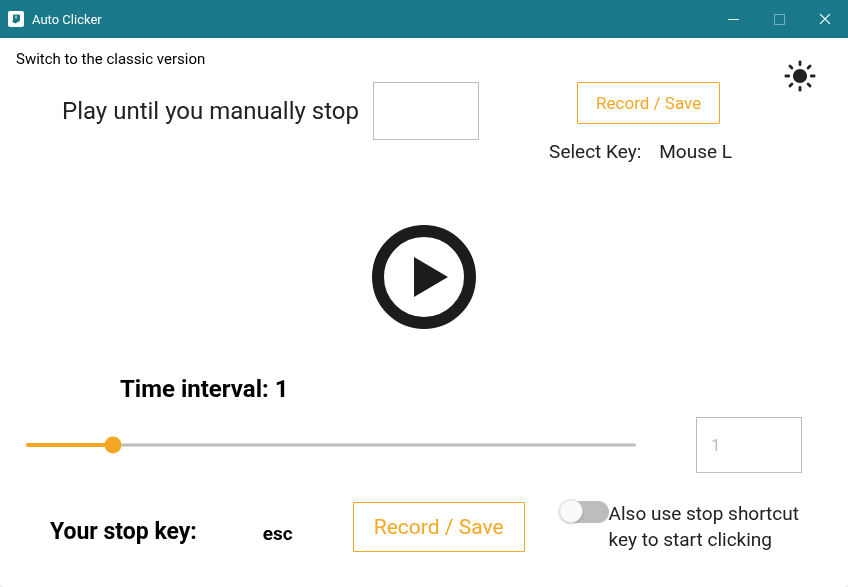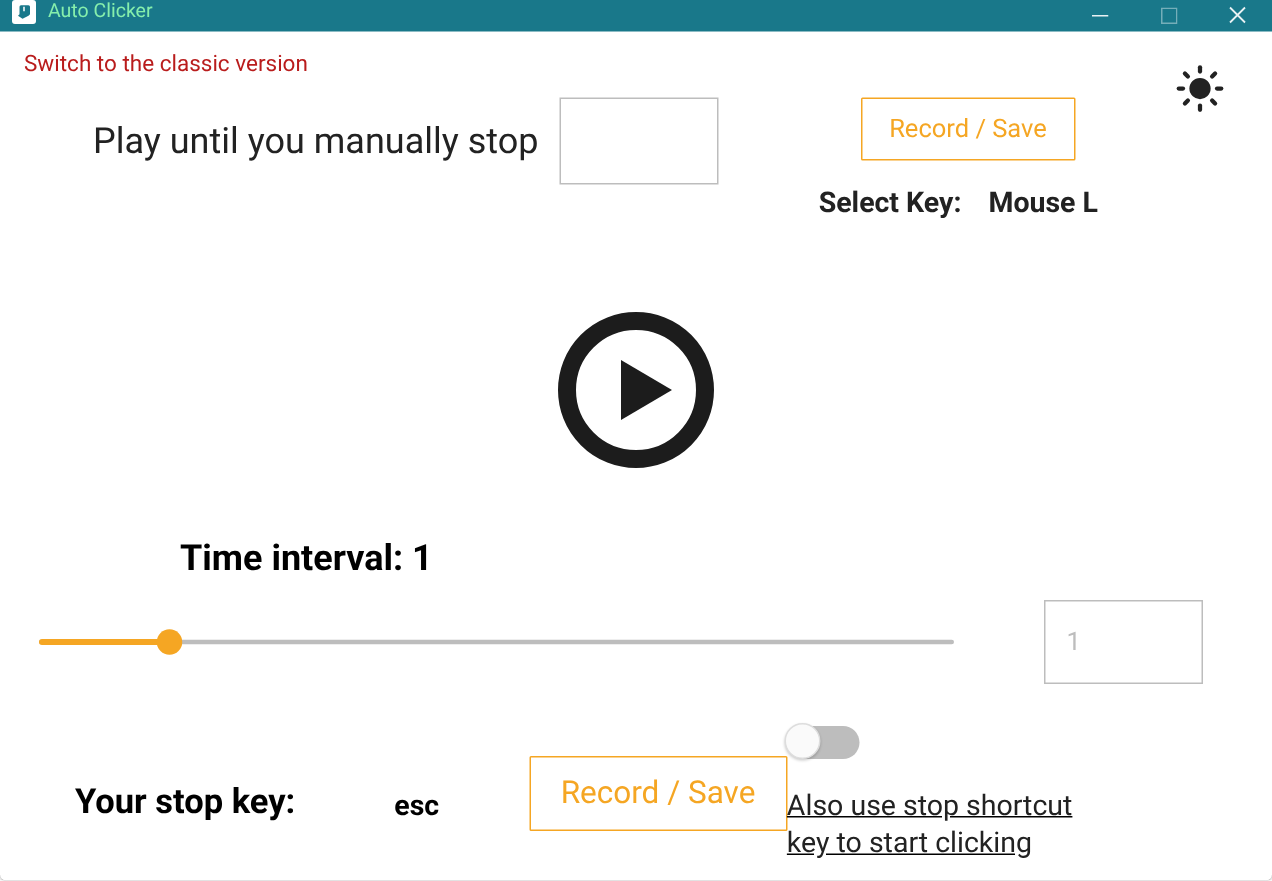--- a/index.html
+++ b/index.html
@@ -1,48 +1,48 @@
 <!DOCTYPE html>
 <html><head>
   <meta charset="utf-8">
   <style>
     * { box-sizing: border-box; margin: 0; padding: 0; font-family: "Segoe UI", Roboto, Arial, sans-serif; }
     body { width: 848px; height: 587px; background: #f0f0f0; overflow: hidden; }
     .window { width: 848px; height: 587px; background: #fff; display: flex; flex-direction: column; border-radius: 4px; box-shadow: 0 0 1px rgba(0,0,0,0.3); }
-    .titlebar { height: 38px; background: #19788a; color: #86efac; display: flex; align-items: flex-start; padding: 0 0 0 8px; }
+    .titlebar { height: 38px; background: #19788a; color: #ffffff; display: flex; align-items: center; padding: 0 0 0 8px; }
     .titlebar .icon { width: 16px; height: 16px; margin-right: 8px; background: #fff; border-radius: 2px; display: flex; align-items: center; justify-content: center; }
     .titlebar .icon svg { width: 12px; height: 12px; }
     .titlebar .title { font-size: 13px; flex: 1; }
     .winbtns { display: flex; height: 100%; }
     .winbtn { width: 46px; height: 100%; display: flex; align-items: center; justify-content: center; color: #fff; opacity: 0.9; }
     .winbtn.disabled { opacity: 0.4; }
     .content { flex: 1; padding: 12px 16px; position: relative; }
-    .switch-link { font-size: 15px; color: #b91c1c; margin-bottom: 6px; }
+    .switch-link { font-size: 15px; color: #000000; margin-bottom: 6px; }
     .theme-btn { position: absolute; right: 30px; top: 20px; width: 36px; height: 36px; display: flex; align-items: center; justify-content: center; cursor: pointer; }
     .row-top { display: flex; align-items: flex-start; margin-top: 14px; }
     .play-until-wrap { display: flex; align-items: center; margin-left: 46px; }
     .play-until { font-size: 24px; font-weight: 400; color: #222; }
     .play-until-input { width: 106px; height: 58px; border: 1px solid #bdbdbd; margin-left: 14px; background: #fff; }
     .right-col { margin-left: auto; margin-right: 100px; display: flex; flex-direction: column; align-items: flex-start; }
     .record-btn { border: 1px solid #f5a623; background: #fff; color: #f5a623; font-size: 17px; padding: 10px 18px; cursor: pointer; border-radius: 1px; }
-    .select-key-row { margin-top: 16px; display: flex; align-items: center; font-size: 19px; color: #222; gap: 18px; margin-left: -28px; font-weight: bold;}
+    .select-key-row { margin-top: 16px; display: flex; align-items: center; font-size: 19px; color: #222; gap: 18px; margin-left: -28px;}
     .play-btn-wrap { display: flex; justify-content: center; margin-top: 60px; }
     .play-btn { width: 108px; height: 108px; cursor: pointer; display: flex; align-items: center; justify-content: center; }
     .interval-label { font-size: 24px; font-weight: 700; text-align: center; margin-top: 44px; margin-left: 104px; display: inline-block; }
     .slider-row { display: flex; align-items: center; margin-top: 14px; gap: 60px; padding-left: 10px; }
     .slider { flex: 1; position: relative; height: 20px; display: flex; align-items: center;}
     .slider-track { height: 3px; background: #bdbdbd; width: 100%; position: absolute; top: 50%; transform: translateY(-50%); border-radius: 2px;}
     .slider-fill { height: 4px; background: #f5a623; position: absolute; top: 50%; transform: translateY(-50%); left: 0; border-radius: 2px;}
     .slider-thumb { width: 17px; height: 17px; border-radius: 50%; background: #f5a623; position: absolute; top: 50%; transform: translate(-50%, -50%); }
     .interval-input { width: 106px; height: 56px; border: 1px solid #bdbdbd; background: #fff; font-size: 17px; color: #bdbdbd; padding-left: 14px; display: flex; align-items: center; margin-right: 30px;}
     .toggle-row { display: flex; align-items: center; margin-top: 28px; gap: 0; padding-left: 34px;}
     .stop-key-label { font-size: 23px; font-weight: 700; margin-top: 10px;}
     .stop-key-value { font-size: 19px; font-weight: 700; margin-left: 66px; margin-top: 14px;}
     .record-btn2 { border: 1px solid #f5a623; background: #fff; color: #f5a623; font-size: 21px; padding: 12px 20px; cursor: pointer; border-radius: 1px; margin-left: 60px; margin-top: 0;}
-    .switch-col { display: flex; flex-direction: column; text-decoration: underline; }
+    .switch-col { margin-left: 36px; display: flex; flex-direction: row; }
     .toggle { width: 48px; height: 22px; background: #bdbdbd; border-radius: 20px; position: relative; margin-bottom: 18px;}
     .toggle-knob { width: 24px; height: 24px; background: #fafafa; border: 1px solid #ddd; border-radius: 50%; position: absolute; left: -2px; top: -2px; box-shadow: 0 1px 2px rgba(0,0,0,0.2);}
     .switch-text { font-size: 19px; color: #222; max-width: 220px; line-height: 1.35; }
   </style>
 </head>
 <body>
 
 <div class="window">
   <div class="titlebar">
     <span class="icon">

